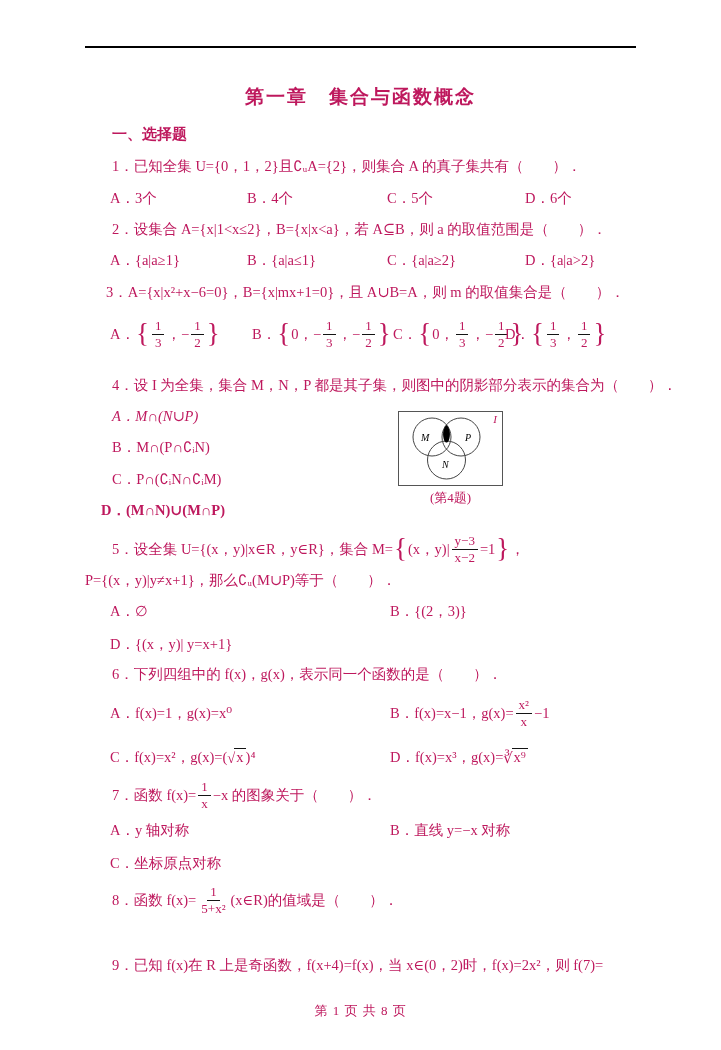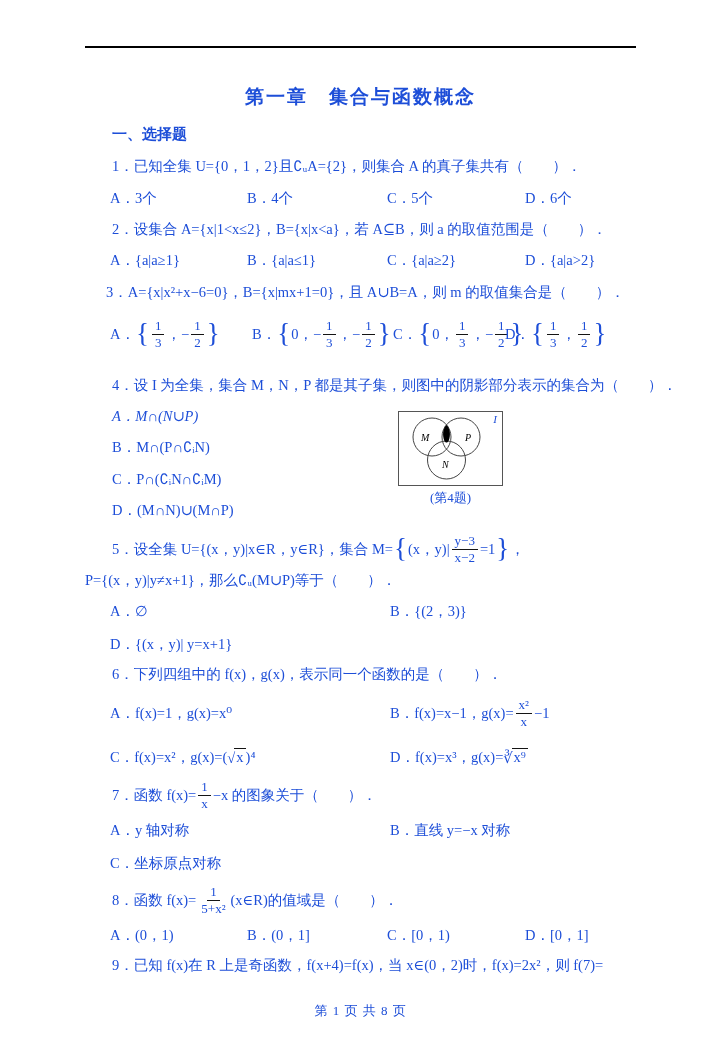--- a/index.html
+++ b/index.html
@@ -3,21 +3,21 @@
 <meta charset="utf-8">
 <style>
   * { box-sizing: border-box; }
   html,body { margin:0; padding:0; background:#ffffff; }
   .page {
     position: relative;
     width: 721px; height: 1050px;
     background: #ffffff;
     font-family: "Liberation Serif", "DejaVu Serif", serif;
     font-size: 14.5px;
-    color: #1d4ed8;
+    color: #be185d;
     overflow: hidden;
   }
   .row { position: absolute; white-space: nowrap; }
   .topline { position:absolute; left:85px; top:46px; width:551px; height:2px; background:#000; }
   .title { left:0; top:84px; width:721px; text-align:center; font-size:19px; font-weight:bold; letter-spacing:2px; }
   .section { left:112px; top:125px; font-weight:bold; font-size:15px; }
   .footer { left:0; top:1002px; width:721px; text-align:center; font-size:13px; letter-spacing:1px; }
 
   .opts4 { display:grid; grid-template-columns:137px 140px 138px 1fr; }
   .optsq3 { display:grid; grid-template-columns:142px 141px 112px 1fr; align-items:center; height:52px; }
@@ -124,21 +124,21 @@
           <span class="fd">2</span>
         </span>
       <span class="bb">}</span>
     </span>
   </div>
 
   <div class="row" style="left:112px; top:376px;">4．设 I 为全集，集合 M，N，P 都是其子集，则图中的阴影部分表示的集合为（　　）．</div>
   <div class="row" style="left:112px; top:407px;font-style:italic;">A．M∩(N∪P)</div>
   <div class="row" style="left:112px; top:438px;">B．M∩(P∩∁ᵢN)</div>
   <div class="row" style="left:112px; top:470px;">C．P∩(∁ᵢN∩∁ᵢM)</div>
-  <div class="row" style="left:112px; top:501px;">D．(M∩N)∪(M∩P)</div>
+  <div class="row" style="left:101px; top:501px;font-weight:bold;">D．(M∩N)∪(M∩P)</div>
 
   <div class="fig">
     <div class="vennbox">
       <svg width="103" height="73" viewBox="0 0 103 73">
         <circle cx="33" cy="25" r="19" fill="none" stroke="#444" stroke-width="1"></circle>
         <circle cx="62" cy="25" r="19" fill="none" stroke="#444" stroke-width="1"></circle>
         <circle cx="47.5" cy="48" r="19" fill="none" stroke="#444" stroke-width="1"></circle>
         <path d="M47.5 13 C44 16 43 23 45.3 28.8 C46.5 31.2 48.5 31.2 49.7 28.8 C52 23 51 16 47.5 13 Z" fill="#000"></path>
         <text x="22" y="29" font-size="10" font-style="italic">M</text>
         <text x="66" y="29" font-size="10" font-style="italic">P</text>
@@ -214,24 +214,18 @@
   </div>
 
   <div class="row vflex" style="left:112px; top:878px; height:44px;">
     <span>8．函数 f(x)=</span>
     <span class="frac">
         <span class="fn">1</span>
         <span class="fd">5+x²</span>
       </span>
     <span>(x∈R)的值域是（　　）．</span>
   </div>
-  <div class="row opts4" style="left:110px; top:926px; width:540px;">
-    <span>A．(0，1)</span>
-    <span>B．(0，1]</span>
-    <span>C．[0，1)</span>
-    <span>D．[0，1]</span>
-  </div>
 
   <div class="row" style="left:112px; top:956px;">9．已知 f(x)在 R 上是奇函数，f(x+4)=f(x)，当 x∈(0，2)时，f(x)=2x²，则 f(7)=</div>
 
   <div class="row footer">第 1 页 共 8 页</div>
 
 </div>
 
 </body></html>

